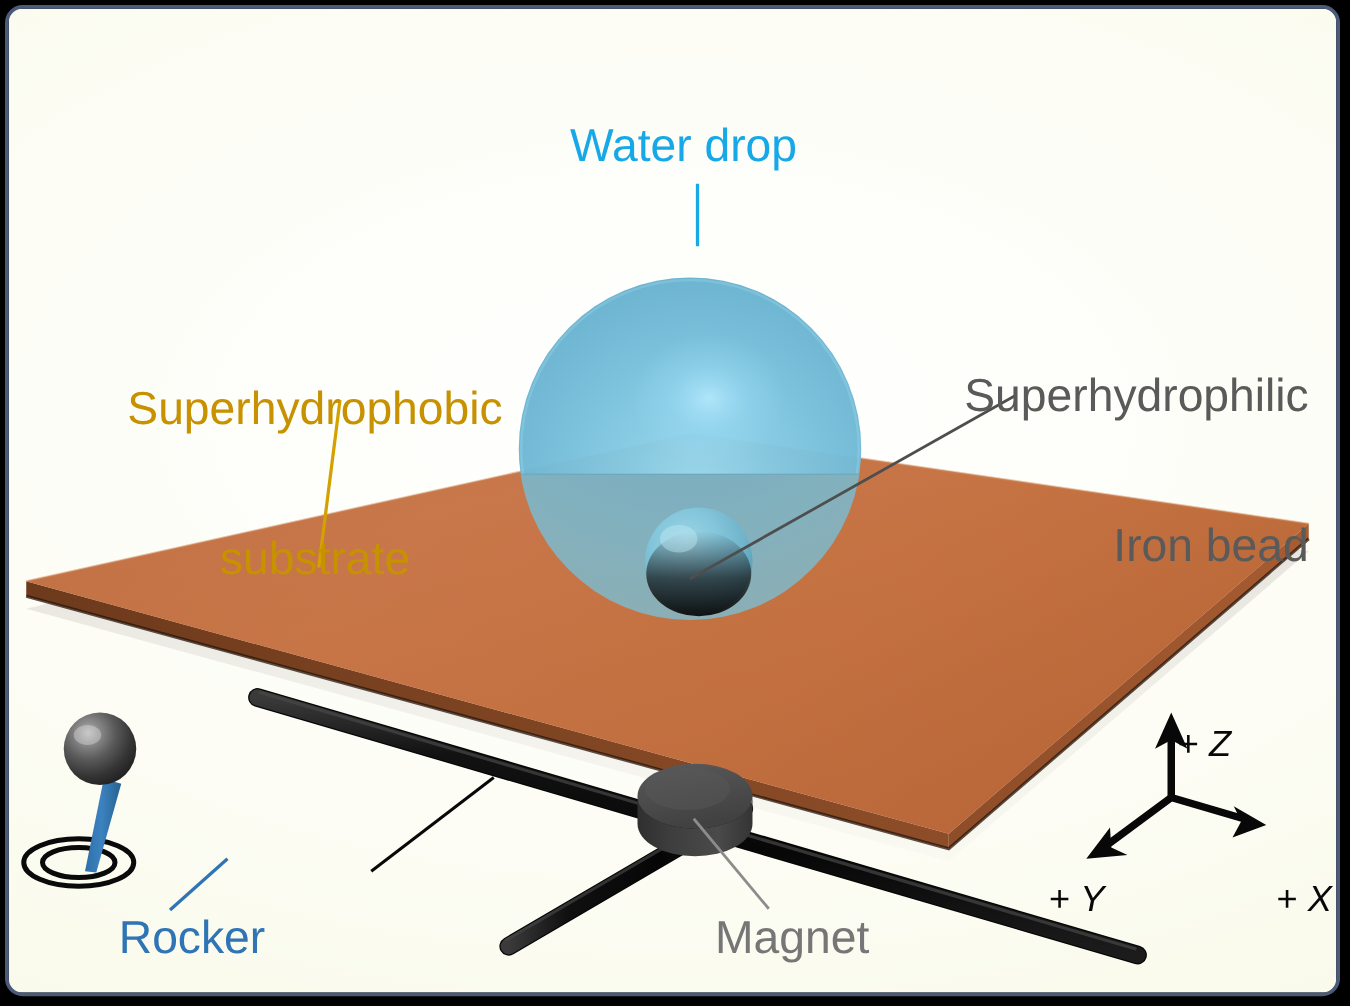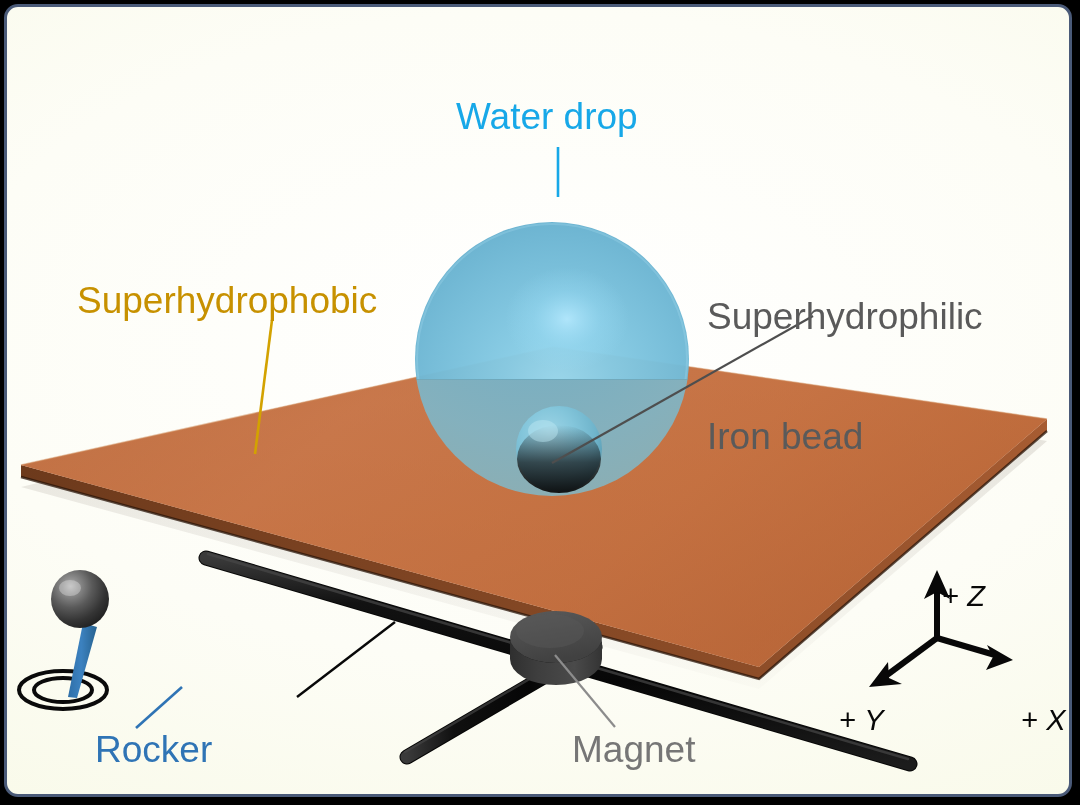--- a/index.html
+++ b/index.html
@@ -45,32 +45,32 @@
     font-family: "Liberation Sans", sans-serif;
     -webkit-font-smoothing: antialiased;
   }
   #label-water-drop {
     left: 449px; top: 90px;
     font-size: 37px;
     color: #17a8e8;
     text-align: center;
   }
   #label-superhydrophobic {
-    left: 70px; top: 194px;
+    left: 70px; top: 220px;
     width: 350px;
     font-size: 37px;
     color: #c79100;
-    text-align: left;
+    text-align: center;
   }
   #label-superhydrophilic {
     left: 700px; top: 210px;
     width: 340px;
     font-size: 37px;
     color: #5a5a5a;
-    text-align: left;
+    text-align: right;
   }
   #label-rocker {
     left: 78px; top: 723px;
     font-size: 37px;
     color: #2f74b5;
     margin-left: 10px;
   }
   #label-tracks {
     left: 245px; top: 691px;
     font-size: 37px;
@@ -297,20 +297,21 @@
 
       <path d="M 930,631 L 988,648" stroke="#080808" stroke-width="6" fill="none"></path>
       <path d="M 1006,653 L 979,663 L 986,650 L 980,638 Z" fill="#080808"></path>
     </g>
   </svg>
 
   <div class="lbl" id="label-water-drop">Water drop</div>
 
   <div class="lbl" id="label-superhydrophobic">
     <div>Superhydrophobic</div>
+    <div>substrate</div>
   </div>
 
   <div class="lbl" id="label-superhydrophilic">
     <div>Superhydrophilic</div>
     <div>Iron bead</div>
   </div>
 
   <div class="lbl" id="label-rocker">Rocker</div>
 
 

